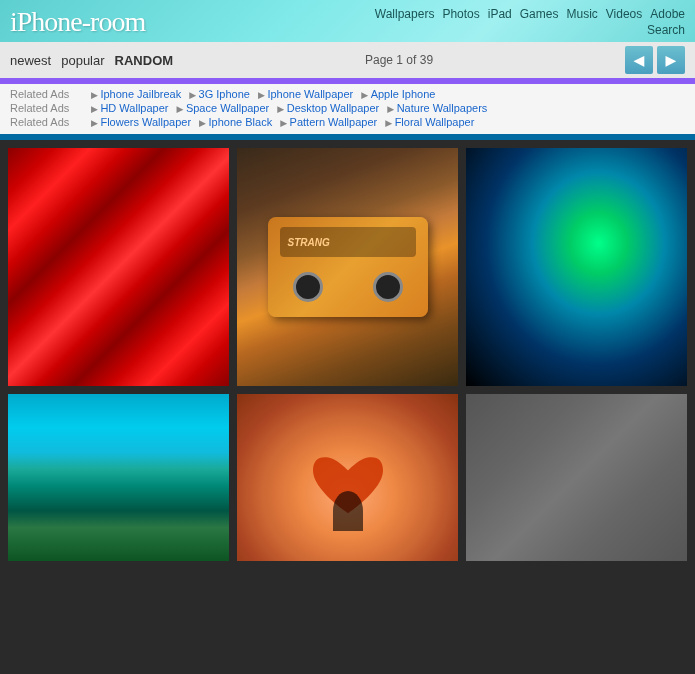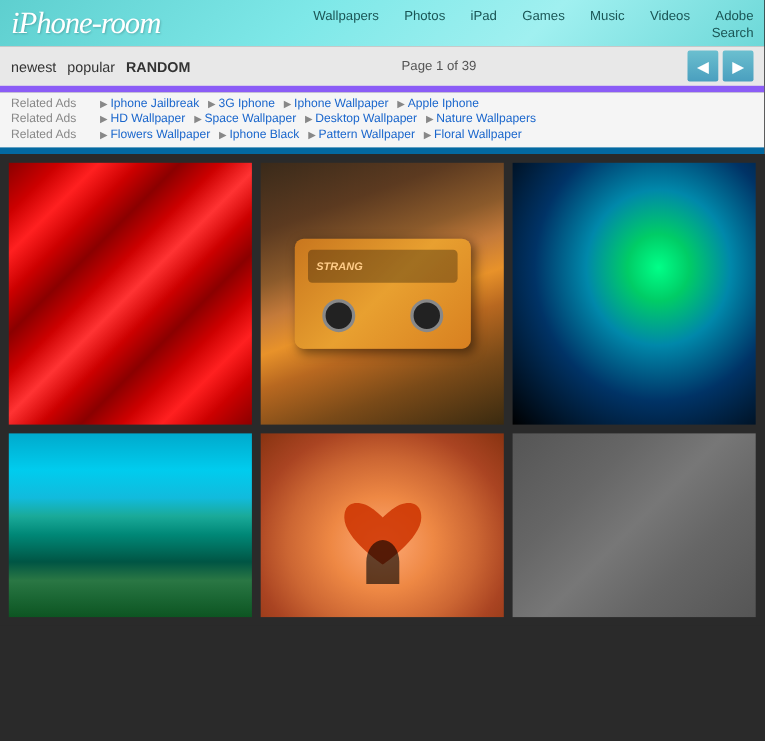--- a/index.html
+++ b/index.html
@@ -10,27 +10,26 @@
       background: linear-gradient(135deg, #5ecfcf 0%, #7ee8e8 40%, #a0f0f0 70%, #6dd8d8 100%);
       padding: 6px 10px 4px 10px;
       display: flex;
       align-items: center;
       justify-content: space-between;
     }
     #logo {
       font-family: Georgia, serif;
       font-size: 28px;
       color: white;
-      font-style: italic;
       text-shadow: 1px 1px 2px rgba(0,0,0,0.2);
       letter-spacing: -1px;
     }
     #nav-links {
       display: flex;
-      gap: 23px;
+      gap: 8px;
       align-items: flex-end;
     }
     #nav-links a {
       color: #1a5555;
       text-decoration: none;
       font-size: 12px;
     }
     #search-link {
       color: #1a5555;
       font-size: 12px;

